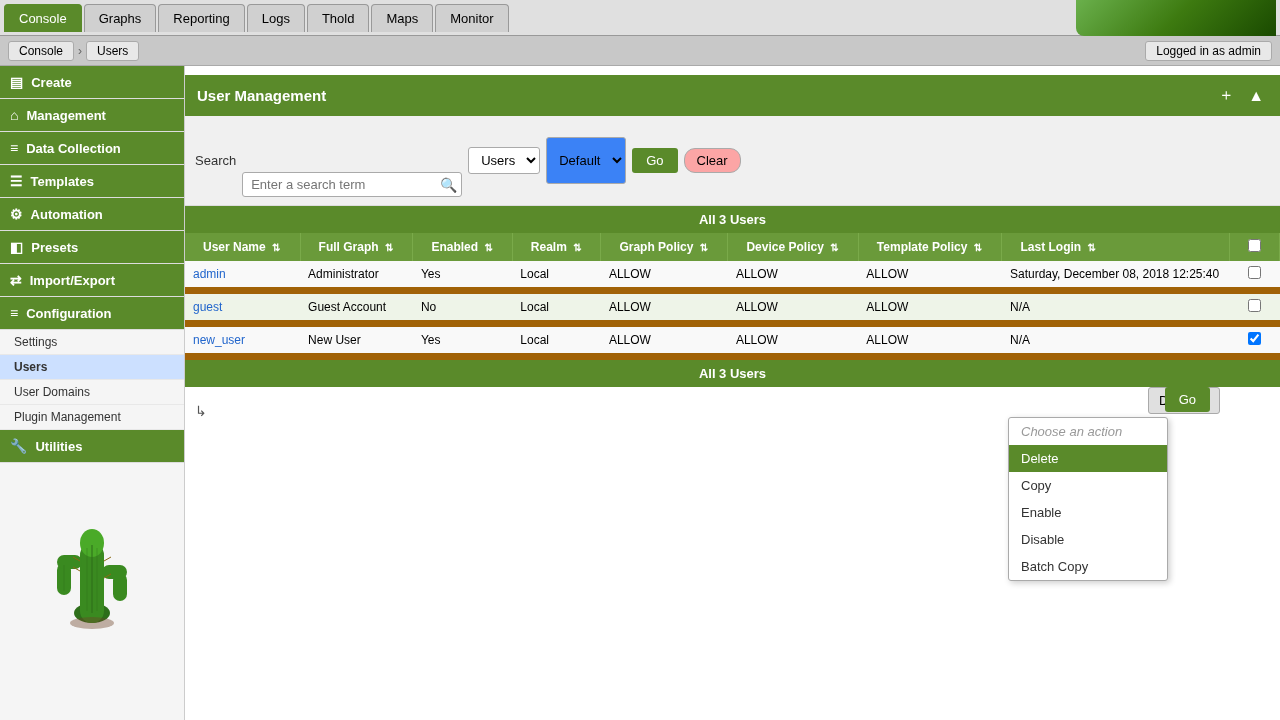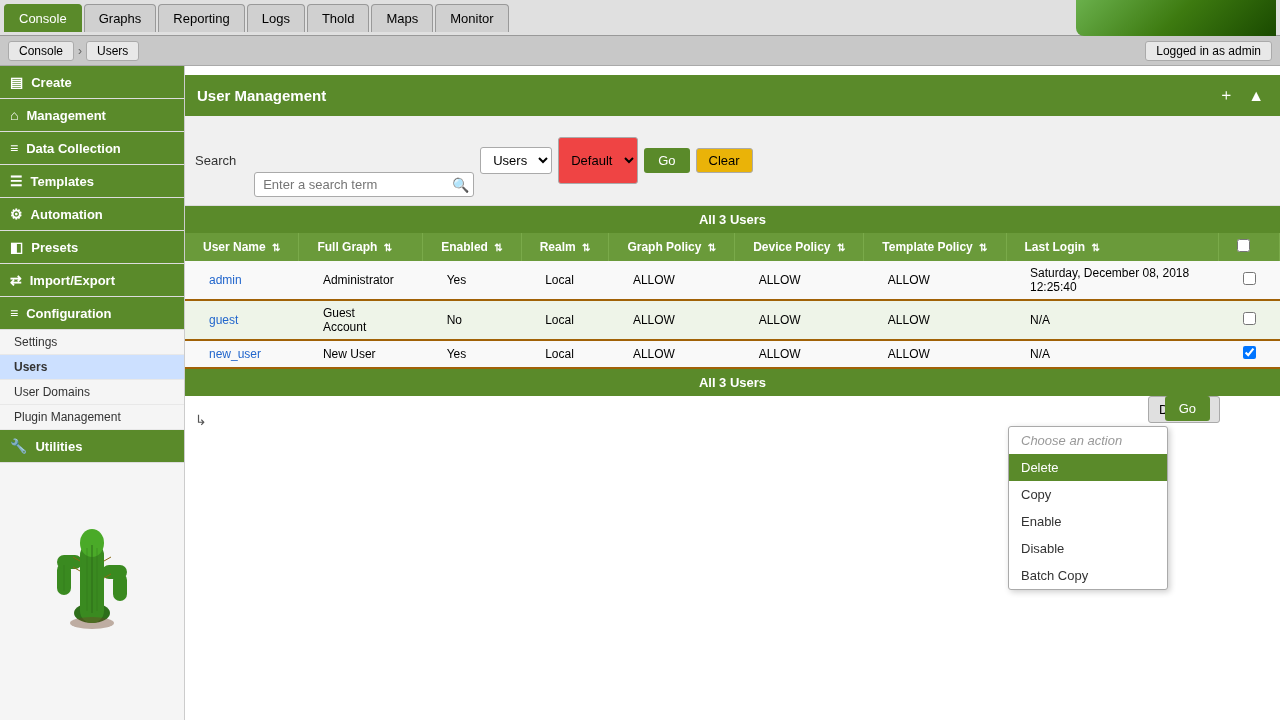--- a/index.html
+++ b/index.html
@@ -159,21 +159,21 @@
       display: flex;
       align-items: center;
       padding: 8px 10px;
       background: #f0f0f0;
       border-bottom: 1px solid #ddd;
       gap: 6px;
     }
     .search-label {
       font-size: 13px;
       color: #333;
-      margin-right: 12px;
+      margin-right: 0;
     }
     .search-input-wrap {
       position: relative;
       display: flex;
       align-items: center;
       margin-top: 48px;
     }
     .search-input {
       padding: 4px 28px 4px 8px;
       border: 1px solid #aaa;
@@ -195,36 +195,36 @@
       border: 1px solid #aaa;
       border-radius: 3px;
       font-size: 13px;
       background: white;
     }
     .dropdown-select {
       padding: 14px 8px;
       border: 1px solid #aaa;
       border-radius: 3px;
       font-size: 13px;
-      background: #ef4444;
+      background: #3b82f6;
     }
     .btn-go {
       background: #5a8a2a;
       color: white;
       border: none;
       padding: 5px 14px;
       border-radius: 3px;
       cursor: pointer;
       font-size: 13px;
     }
     .btn-clear {
-      background: #eab308;
+      background: #fca5a5;
       border: 1px solid #aaa;
       padding: 4px 12px;
-      border-radius: 3px;
+      border-radius: 11px;
       cursor: pointer;
       font-size: 13px;
     }
 
     
     .all-users-header {
       background: #5a8a2a;
       color: white;
       text-align: center;
       padding: 6px;
@@ -243,22 +243,22 @@
       font-size: 12px;
       border-right: 1px solid #7aaa4a;
       cursor: pointer;
       white-space: nowrap;
     }
     .users-table th .sort-icon {
       font-size: 10px;
       margin-left: 3px;
     }
     .users-table td {
-      padding: 5px 24px;
-      border-bottom: 2px solid #a16207;
+      padding: 5px 8px;
+      border-bottom: 7px solid #a16207;
       font-size: 12px;
     }
     .users-table tr:nth-child(odd) td { background: #f9f9f9; }
     .users-table tr:nth-child(even) td { background: #eef4e8; }
     .user-link { color: #2266cc; text-decoration: none; cursor: pointer; }
     .checkbox-cell { text-align: center; width: 24px; }
     .cb { cursor: pointer; }
 
     
     .all-users-footer {

